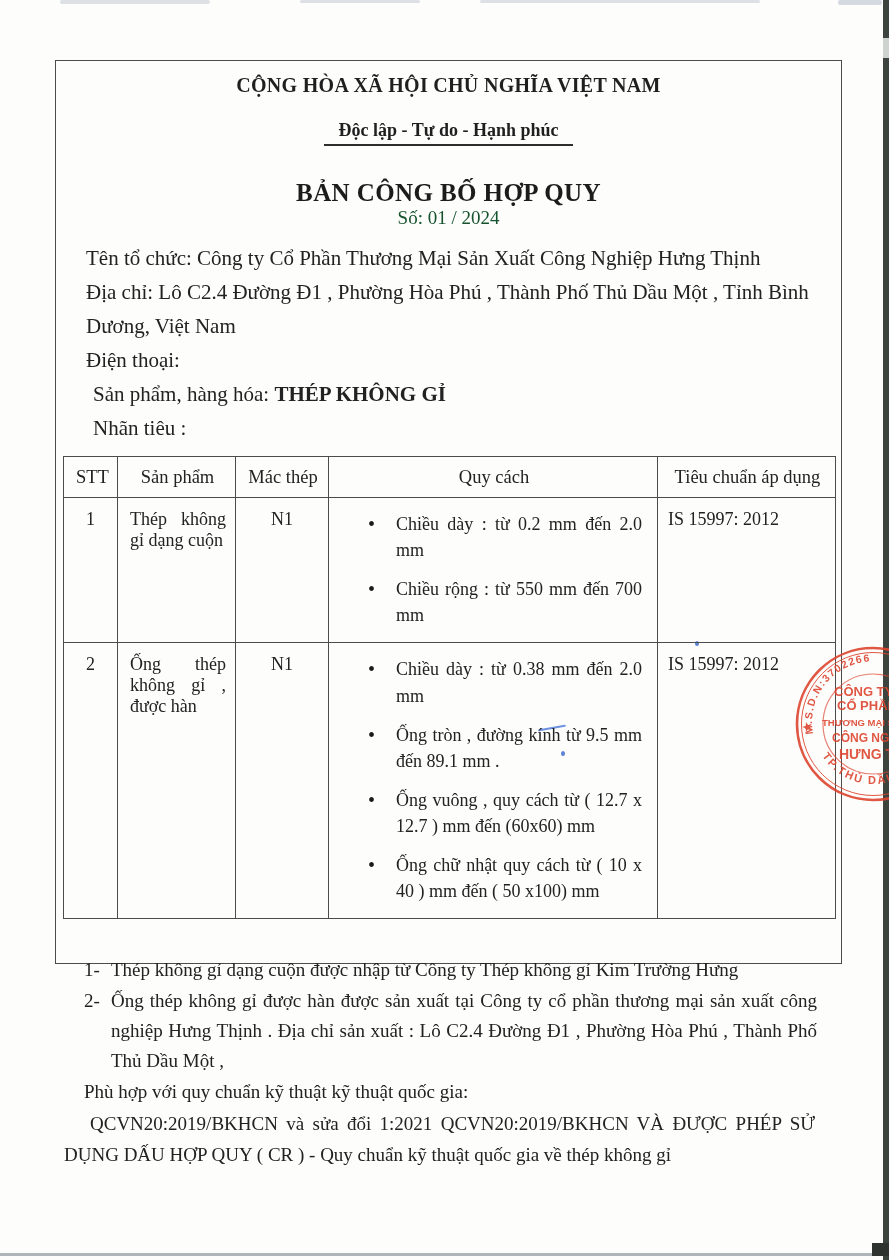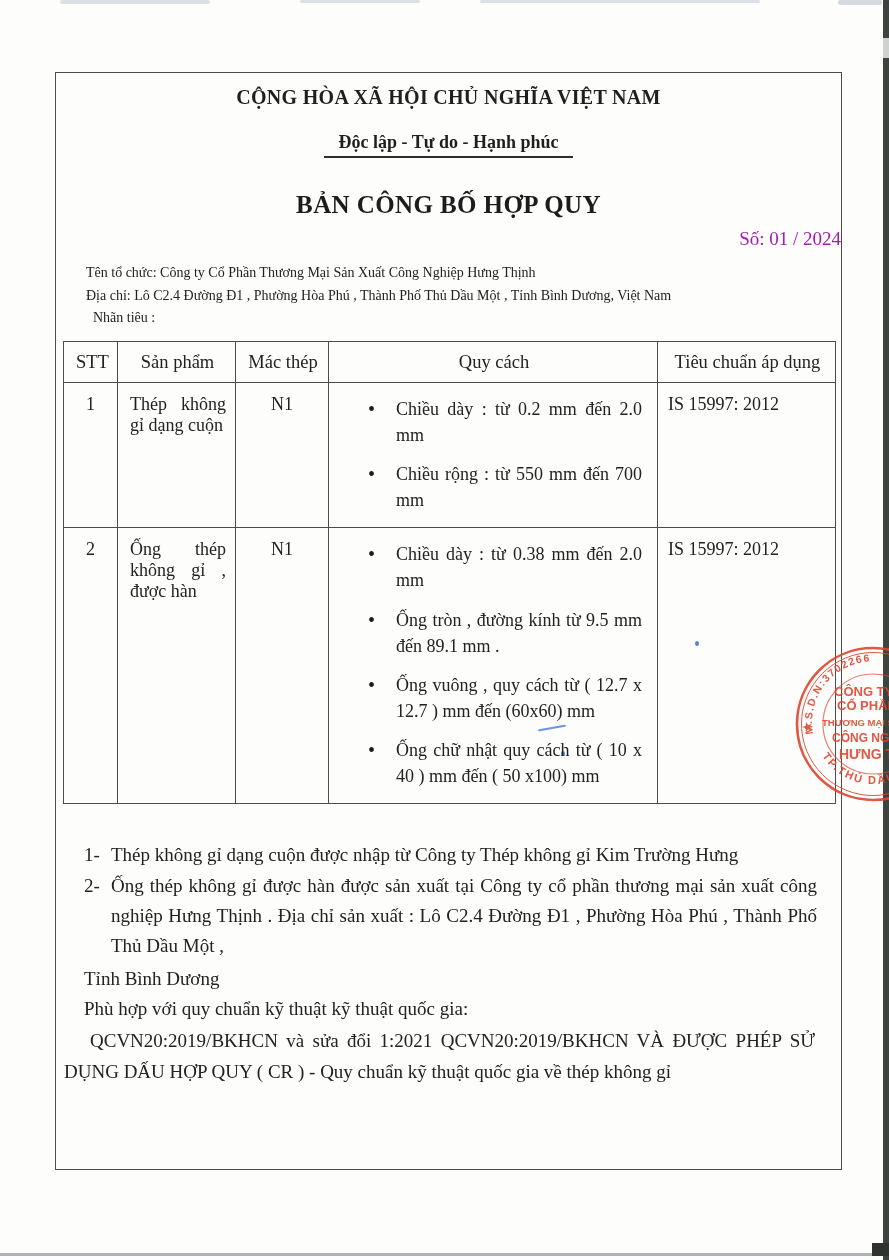--- a/index.html
+++ b/index.html
@@ -16,32 +16,32 @@
   .smudge { position:absolute; top:0; height:4px; background:#c3cbd4; opacity:.55; border-radius:2px; }
   .sm1 { left:60px; width:150px; }
   .sm2 { left:300px; width:120px; height:3px; }
   .sm3 { left:480px; width:280px; height:3px; }
   .sm4 { left:838px; width:44px; height:5px; opacity:.7; }
   .ink-dash { position:absolute; left:538px; top:727px; width:28px; height:2px; background:#3a6fd8; transform:rotate(-10deg); opacity:.75; border-radius:2px; }
   .ink-dot1 { position:absolute; left:561px; top:751px; width:4px; height:5px; background:#2f62cc; border-radius:50%; opacity:.8; }
   .ink-dot2 { position:absolute; left:695px; top:641px; width:4px; height:5px; background:#2f62cc; border-radius:50%; opacity:.8; }
 
   .frame {
-    position:absolute; left:55px; top:72px; width:787px; height:1098px;
+    position:absolute; left:55px; top:60px; width:787px; height:904px;
     border:1.6px solid #4c4c4c; box-sizing:border-box; background:transparent;
   }
 
   .doc-head { text-align:center; margin-top:13px; }
   .national { font-size:20px; font-weight:bold; letter-spacing:.3px; color:#1f1f1f; }
   .motto { display:inline-block; font-size:18px; font-weight:bold; margin-top:5px;
            padding:0 14px 3px 14px; border-bottom:2.2px solid #2e2e2e; color:#1f1f1f; }
   .main-title { text-align:center; font-size:25px; font-weight:bold; margin-top:33px; letter-spacing:.4px; color:#1c1c1c; }
-  .doc-number { text-align:right; font-size:19px; margin-top:9px; color:#a21caf; }
+  .doc-number { text-align:center; font-size:19px; color:#14532d; }
 
-  .info { margin:12px 24px 0 30px; font-size:14px; line-height:1.62; }
+  .info { margin:12px 24px 0 30px; font-size:21px; line-height:1.62; }
   .info p { margin:0; }
   .info .indent { margin-left:7px; }
   .product-value { font-weight:bold; }
 
   table.spec {
     border-collapse:collapse; margin:11px 0 0 7px; table-layout:fixed;
     width:772px; font-size:18px; color:#222;
   }
   table.spec th, table.spec td { border:1.5px solid #4c4c4c; vertical-align:top; box-sizing:border-box; }
   table.spec th { font-weight:normal; text-align:center; padding:10px 10px 9px 12px; font-size:18.5px; }
@@ -90,20 +90,22 @@
       <div class="national">CỘNG HÒA XÃ HỘI CHỦ NGHĨA VIỆT NAM</div><br>
       <span class="motto">Độc lập - Tự do - Hạnh phúc</span>
     </div>
 
     <div class="main-title">BẢN CÔNG BỐ HỢP QUY</div>
     <div class="doc-number">Số: 01 / 2024</div>
 
     <div class="info">
       <p>Tên tổ chức: Công ty Cổ Phần Thương Mại Sản Xuất Công Nghiệp Hưng Thịnh</p>
       <p>Địa chỉ: Lô C2.4 Đường Đ1 , Phường Hòa Phú , Thành Phố Thủ Dầu Một , Tỉnh Bình Dương, Việt Nam</p>
+      <p>Điện thoại:</p>
+      <p class="indent"><span>Sản phẩm, hàng hóa:</span> <span class="product-value">THÉP KHÔNG GỈ</span></p>
       <p class="indent">Nhãn tiêu :</p>
     </div>
 
     <table class="spec">
       <colgroup>
         <col class="c-stt">
           <col class="c-sp">
           <col class="c-mt">
           <col class="c-qc">
           <col class="c-tc">
@@ -149,21 +151,20 @@
 
     <div class="notes">
       <div class="note-row">
         <span class="note-marker">1-</span>
         <span>Thép không gỉ dạng cuộn được nhập từ Công ty Thép không gỉ Kim Trường Hưng</span>
       </div>
       <div class="note-row">
         <span class="note-marker">2-</span>
         <span class="note-body">Ống thép không gỉ được hàn được sản xuất tại Công ty cổ phần thương mại sản xuất công nghiệp Hưng Thịnh . Địa chỉ sản xuất : Lô C2.4 Đường Đ1 , Phường Hòa Phú , Thành Phố Thủ Dầu Một ,</span>
       </div>
-      <p class="plain-line province">Tỉnh Bình Dương</p>
       <p class="plain-line">Phù hợp với quy chuẩn kỹ thuật kỹ thuật quốc gia:</p>
       <p class="regulation">QCVN20:2019/BKHCN và sửa đổi 1:2021 QCVN20:2019/BKHCN VÀ ĐƯỢC PHÉP SỬ DỤNG DẤU HỢP QUY ( CR ) -  Quy chuẩn kỹ thuật quốc gia về thép không gỉ</p>
     </div>
 
   </div>
 
   <div class="stamp-wrap">
     <svg width="180" height="200" viewBox="0 0 180 200" xmlns="http://www.w3.org/2000/svg">
       <g fill="none" stroke="#dd4631">
         <circle cx="95" cy="98" r="76" stroke-width="2.6"></circle>

